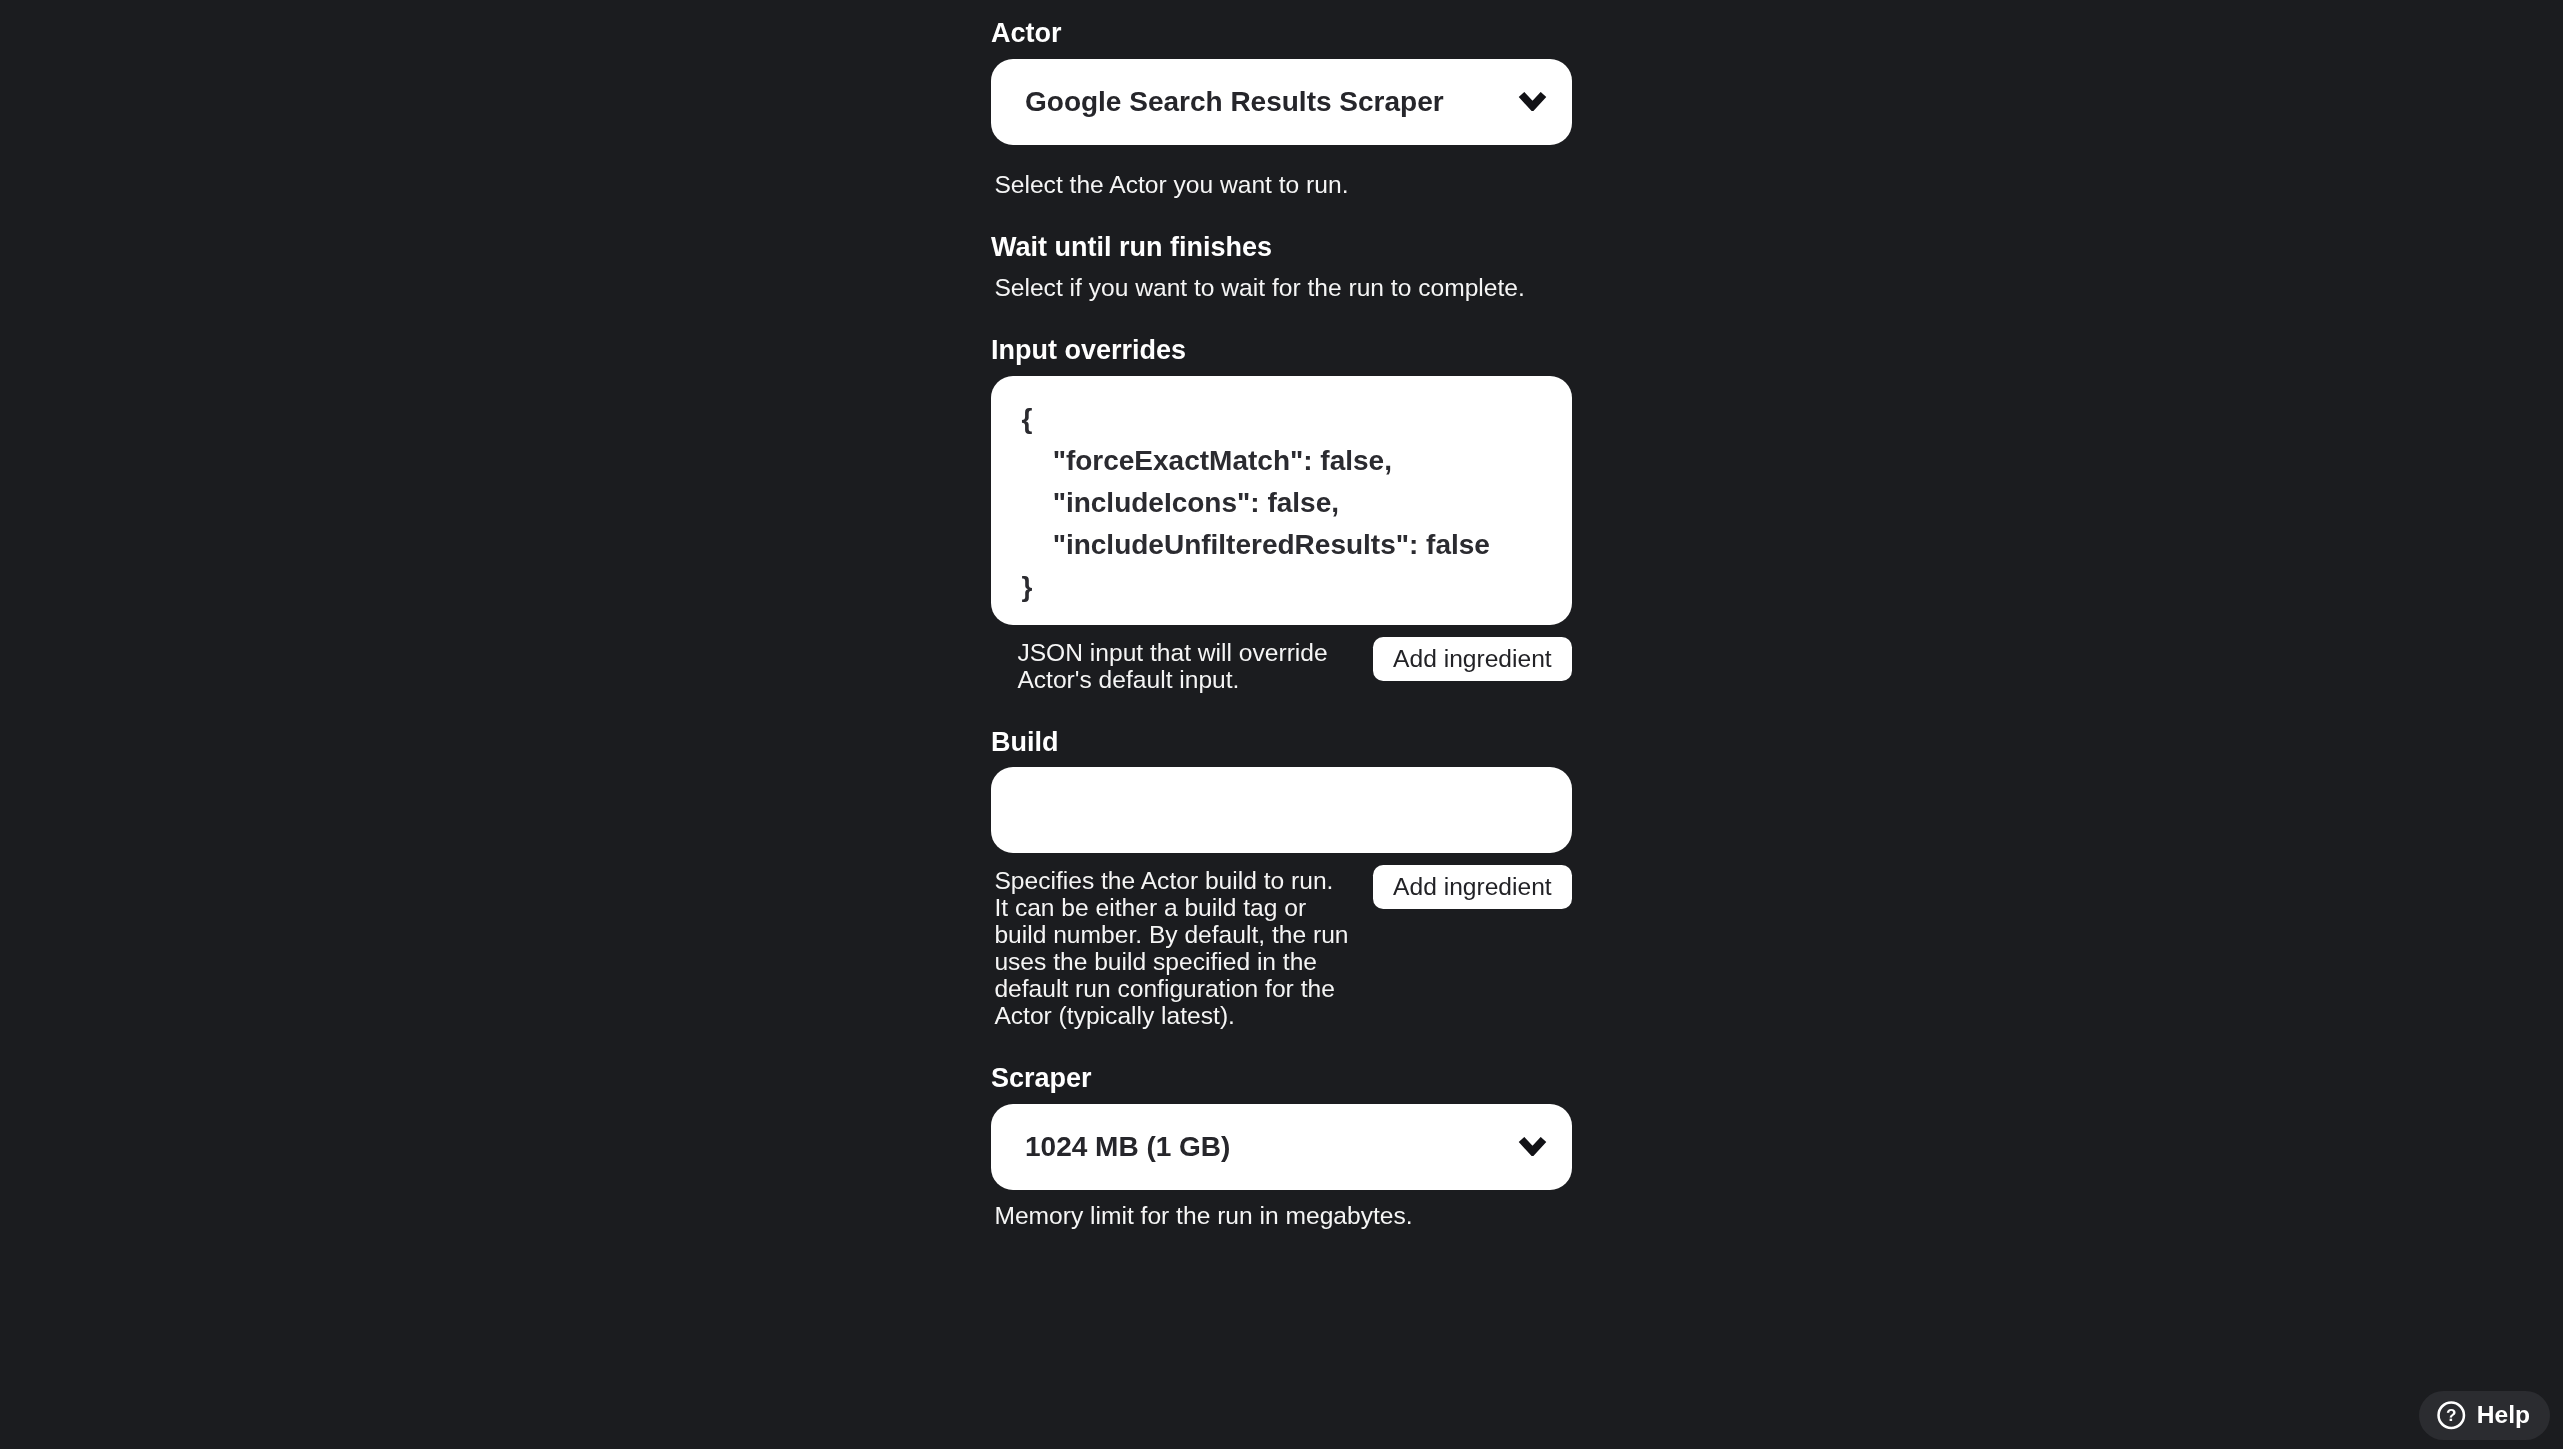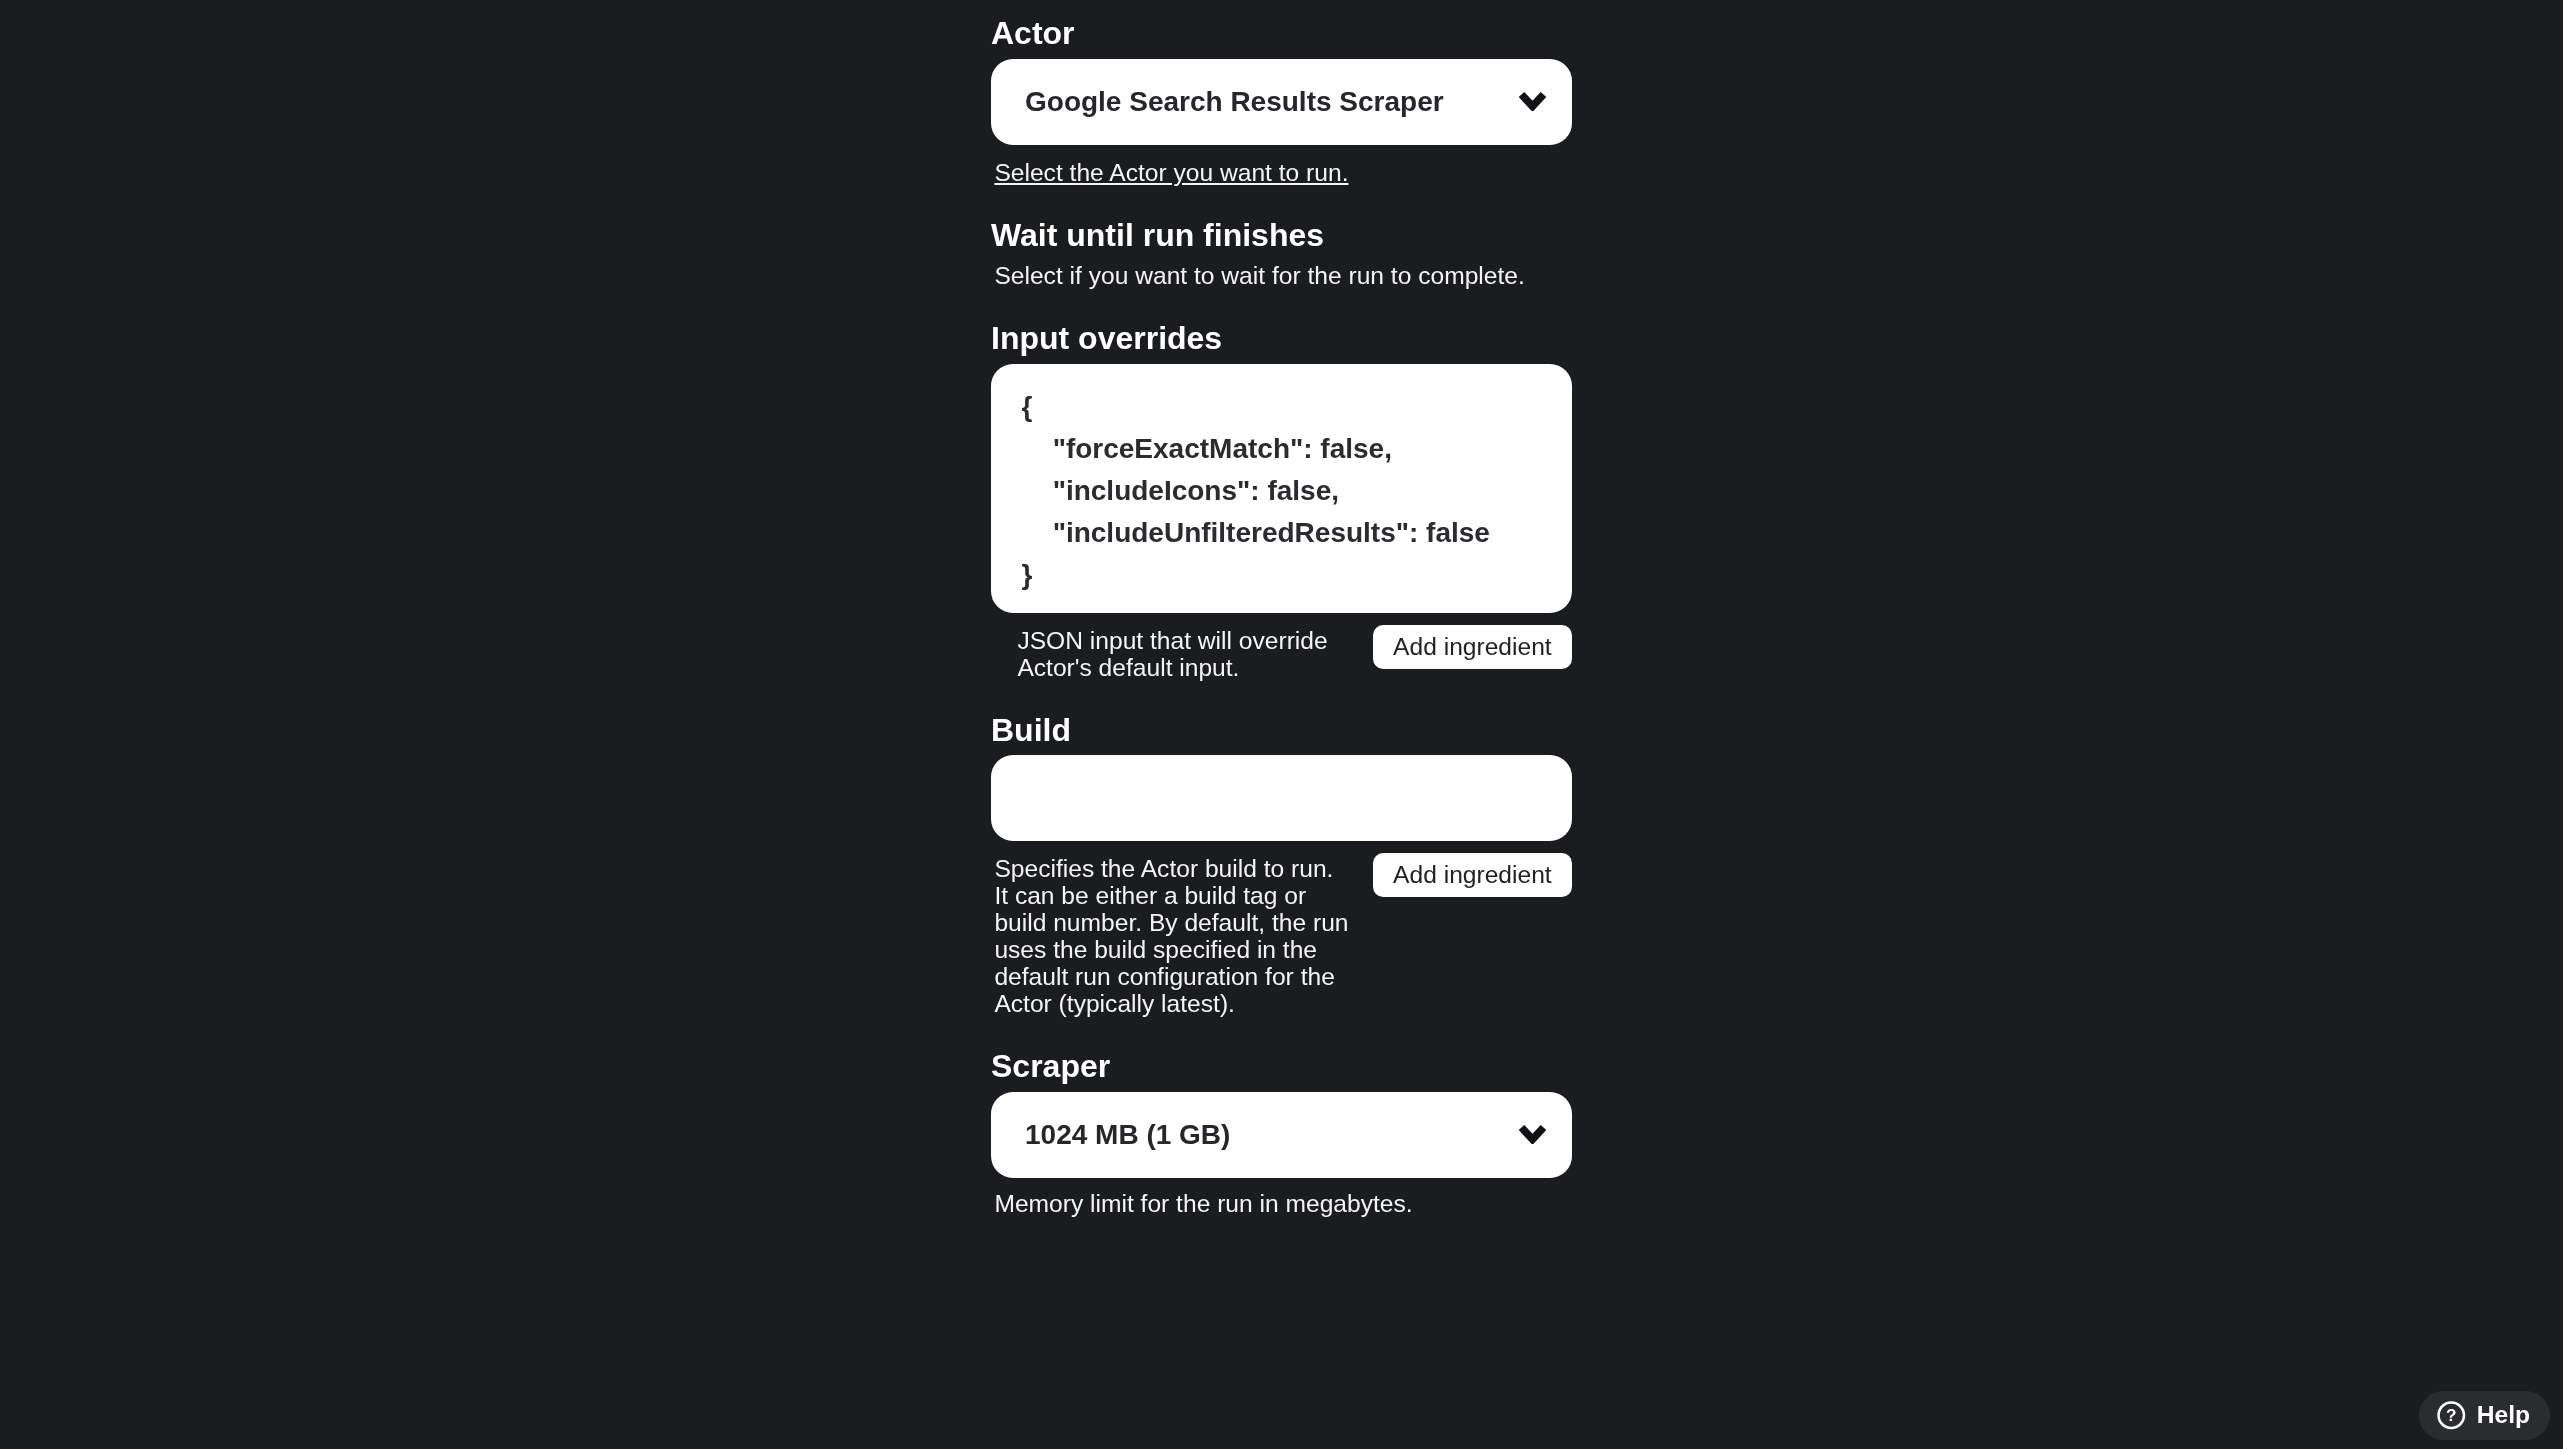--- a/index.html
+++ b/index.html
@@ -10,21 +10,21 @@
     overflow: hidden;
     position: relative;
   }
   .form-col {
     width: 581px;
     margin: 0 auto;
     padding-top: 18px;
   }
   .field-label {
     color: #ffffff;
-    font-size: 32px;
+    font-size: 27px;
     font-weight: bold;
     line-height: 30.5px;
     margin-bottom: 10.2px;
   }
   .section { margin-top: 34px; }
   .select-box {
     width: 100%;
     height: 86px;
     background: #ffffff;
     border-radius: 22px;
@@ -41,21 +41,21 @@
     font-weight: bold;
   }
   .chevron { width: 29px; height: 18.6px; flex: 0 0 auto; }
   .helper {
     color: #f5f5f5;
     font-size: 24.6px;
     line-height: 27px;
     margin-top: 12px;
     padding-left: 3.4px;
   }
-  .helper.first { margin-top: 14px; text-decoration: underline; }
+  .helper.first { margin-top: 26px; }
   .json-area {
     width: 100%;
     height: 249px;
     background: #ffffff;
     border: none;
     outline: none;
     resize: none;
     border-radius: 22px;
     padding: 22px 25.4px 17px 30.5px;
     color: #2b2b30;

